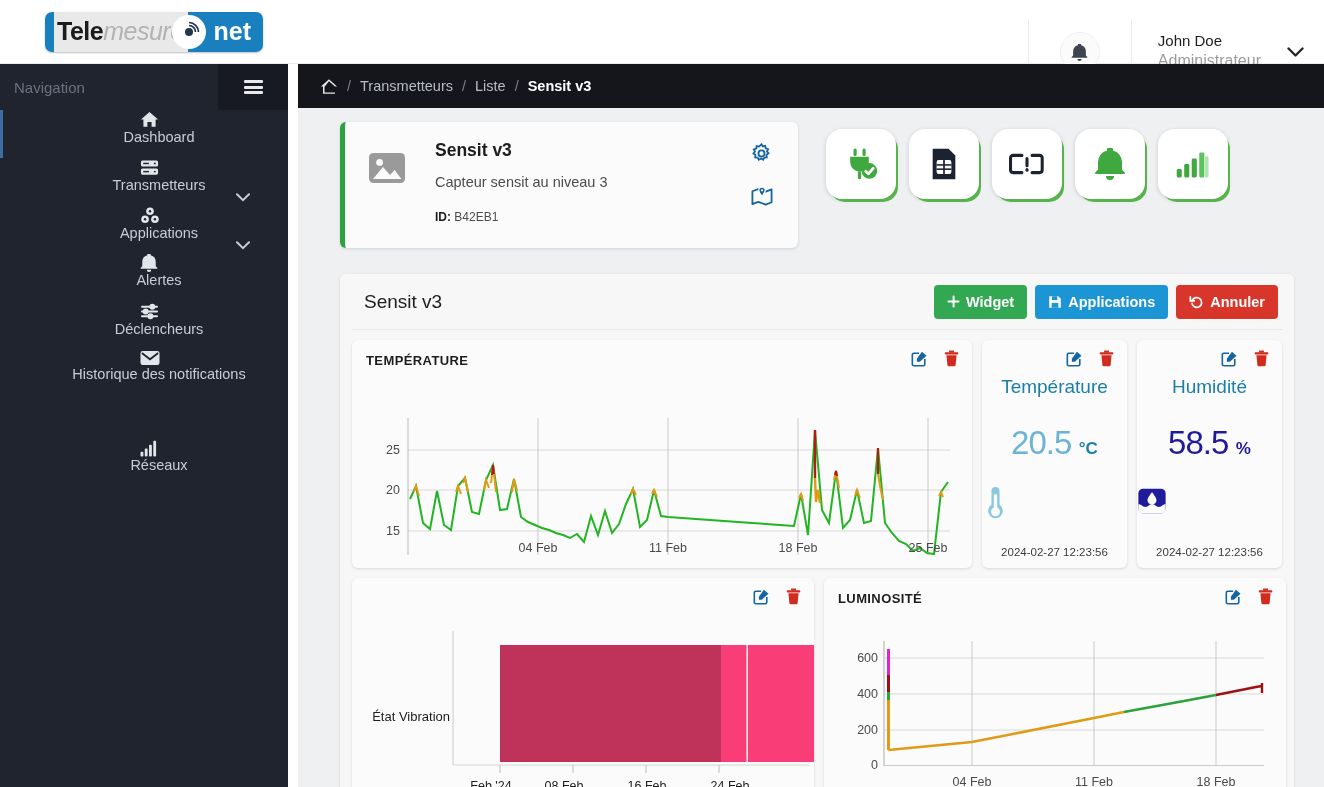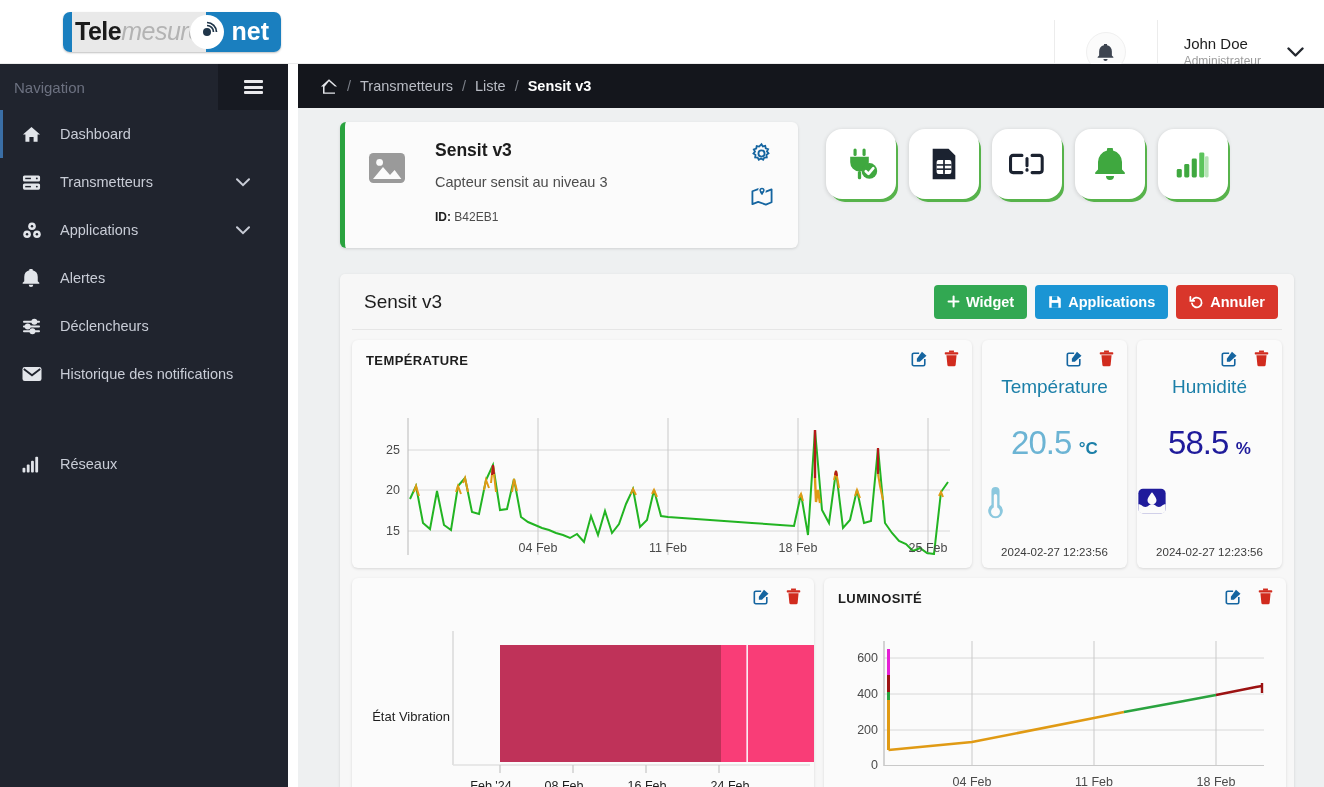--- a/index.html
+++ b/index.html
@@ -9,21 +9,21 @@
     background: #ffffff; overflow: hidden;
   }
   body { position: relative; }
 
   
   #topbar {
     position: absolute; top: 0; left: 0; width: 1324px; height: 64px;
     background: #ffffff; display: flex; align-items: center;
     border-bottom: 1px solid #ececec;
   }
-  #logo-wrap { margin-left: 28px; display: flex; align-items: center; padding-left: 35px; }
+  #logo-wrap { margin-left: 10px; display: flex; align-items: center; padding-left: 35px; }
   .logo {
     display: flex; align-items: center; height: 40px;
     border-radius: 7px; overflow: hidden;
     background: linear-gradient(to right, #1a7fbf 0 9px, #e9e9e9 9px 100%);
     box-shadow: 0 1px 2px rgba(0,0,0,.25);
   }
   .logo-text {
     display: flex; align-items: baseline; padding: 0 4px 0 12px;
     font-size: 25px; font-weight: bold; letter-spacing: -0.5px;
   }
@@ -50,21 +50,21 @@
   }
   .notif-circle {
     width: 40px; height: 40px; border-radius: 50%; background: #fbfbfb;
     border: 1px solid #f0f0f0; display: flex; align-items: center; justify-content: center;
   }
   #user-cell {
     display: flex; align-items: center; gap: 26px;
     padding: 0 20px 0 26px; height: 64px;
   }
   .user-name { font-size: 15px; color: #1d1d1d; line-height: 1.25; }
-  .user-role { font-size: 12px; color: #9b9b9b; line-height: 1.3; }
+  .user-role { font-size: 16px; color: #9b9b9b; line-height: 1.3; }
 
   
   #sidebar {
     position: absolute; top: 64px; left: 0; width: 288px; height: 723px;
     background: #20242e;
   }
   #sidebar-head {
     height: 46px; display: flex; align-items: center;
     justify-content: space-between; background: #20242e;
   }
@@ -72,21 +72,21 @@
     color: #6c7180; font-size: 15px; padding-left: 14px;
   }
   #burger-btn {
     width: 70px; height: 46px; background: #171a22;
     display: flex; align-items: center; justify-content: center; cursor: pointer;
   }
   .burger-bar { display:block; width: 19px; height: 3px; background:#e9e9ec; margin: 2.5px 0; border-radius:1px;}
   .nav-item {
     height: 48px; display: flex; align-items: center;
     padding-left: 22px; color: #c8ccd6; font-size: 14.5px;
-    position: relative; cursor: pointer;
+    position: relative; cursor: pointer; flex-direction: column;
   }
   .nav-item .ico {
     width: 30px; display: flex; align-items: center; justify-content: flex-start;
     color: #dfe2e8;
   }
   .nav-item .lbl { padding-left: 8px; }
   .nav-item .chev { margin-left: auto; margin-right: 38px; color:#c8ccd6; }
   .nav-item.active::before {
     content:""; position:absolute; left:0; top:0; bottom:0; width:3px; background:#3a6ea5;
   }

